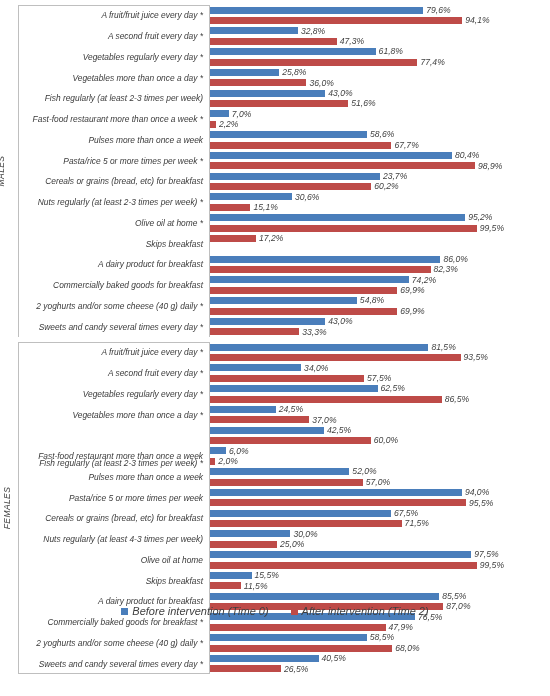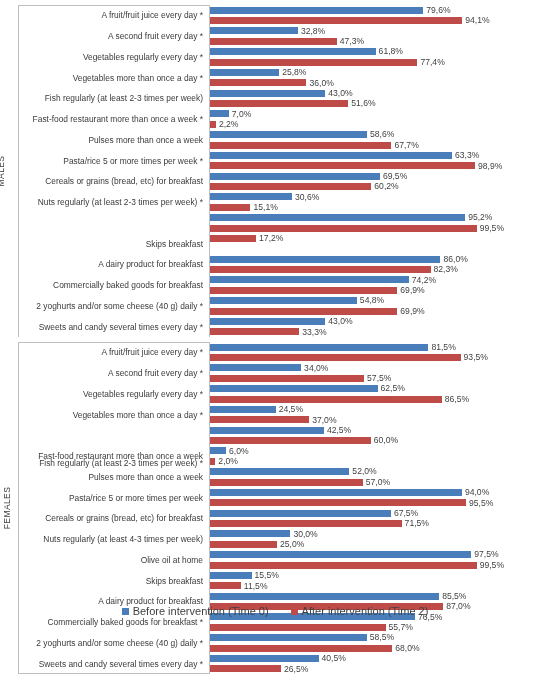--- a/index.html
+++ b/index.html
@@ -3,21 +3,21 @@
 <meta charset="utf-8">
 <style>
   html,body{margin:0;padding:0;background:#ffffff;}
   body{
     width:550px;height:696px;
     font-family:"Liberation Sans","DejaVu Sans",sans-serif;
     color:#404040;
     overflow:hidden;
     position:relative;
   }
-  #chart-root{position:relative;width:550px;height:621px;}
+  #chart-root{position:relative;width:550px;height:621px;font-style:italic;}
 
   
   .panel{position:relative;width:550px;box-sizing:border-box;}
   .panel-inner{position:relative;width:100%;height:100%;}
 
   .panel-frame{
     position:absolute;left:18px;top:0;width:605px;height:100%;
     border-top:1px solid #bfbfbf;
     border-left:1px solid #bfbfbf;
     box-sizing:border-box;
@@ -192,34 +192,34 @@
                 <div class="bar after" style="width: 181.436px;"></div>
                 <span class="bar-val">67,7%</span>
               </div>
             </div>
           </div>
           <div class="cat-row" style="position: absolute; left: 0px; top: 145.25px; height: 20.75px; width: 550px;">
             <div class="cat-label" style="right: 343px;">Pasta/rice 5 or more times per week *</div>
             <div class="bars" style="left: 210px;">
               <div class="bar-wrap">
                 <div class="bar before" style="width: 242.004px;"></div>
-                <span class="bar-val">63,3%</span>
+                <span class="bar-val">80,4%</span>
               </div>
               <div class="bar-wrap">
                 <div class="bar after" style="width: 265.052px;"></div>
                 <span class="bar-val">98,9%</span>
               </div>
             </div>
           </div>
           <div class="cat-row" style="position: absolute; left: 0px; top: 166px; height: 20.75px; width: 550px;">
             <div class="cat-label" style="right: 343px;">Cereals or grains (bread, etc) for breakfast</div>
             <div class="bars" style="left: 210px;">
               <div class="bar-wrap">
                 <div class="bar before" style="width: 169.912px;"></div>
-                <span class="bar-val">69,5%</span>
+                <span class="bar-val">23,7%</span>
               </div>
               <div class="bar-wrap">
                 <div class="bar after" style="width: 161.336px;"></div>
                 <span class="bar-val">60,2%</span>
               </div>
             </div>
           </div>
           <div class="cat-row" style="position: absolute; left: 0px; top: 186.75px; height: 20.75px; width: 550px;">
             <div class="cat-label" style="right: 343px;">Nuts regularly (at least 2-3 times per week) *</div>
             <div class="bars" style="left: 210px;">
@@ -227,20 +227,21 @@
                 <div class="bar before" style="width: 82.008px;"></div>
                 <span class="bar-val">30,6%</span>
               </div>
               <div class="bar-wrap">
                 <div class="bar after" style="width: 40.468px;"></div>
                 <span class="bar-val">15,1%</span>
               </div>
             </div>
           </div>
           <div class="cat-row" style="position: absolute; left: 0px; top: 207.5px; height: 20.75px; width: 550px;">
+            <div class="cat-label" style="right: 343px;">Olive oil at home *</div>
             <div class="bars" style="left: 210px;">
               <div class="bar-wrap">
                 <div class="bar before" style="width: 255.136px;"></div>
                 <span class="bar-val">95,2%</span>
               </div>
               <div class="bar-wrap">
                 <div class="bar after" style="width: 266.66px;"></div>
                 <span class="bar-val">99,5%</span>
               </div>
             </div>
@@ -487,21 +488,21 @@
           </div>
           <div class="cat-row" style="position: absolute; left: 0px; top: 269.75px; height: 20.75px; width: 550px;">
             <div class="cat-label" style="right: 343px;">Commercially baked goods for breakfast *</div>
             <div class="bars" style="left: 210px;">
               <div class="bar-wrap">
                 <div class="bar before" style="width: 205.02px;"></div>
                 <span class="bar-val">76,5%</span>
               </div>
               <div class="bar-wrap">
                 <div class="bar after" style="width: 175.54px;"></div>
-                <span class="bar-val">55,7%</span>
+                <span class="bar-val">47,9%</span>
               </div>
             </div>
           </div>
           <div class="cat-row" style="position: absolute; left: 0px; top: 290.5px; height: 20.75px; width: 550px;">
             <div class="cat-label" style="right: 343px;">2 yoghurts and/or some cheese (40 g) daily *</div>
             <div class="bars" style="left: 210px;">
               <div class="bar-wrap">
                 <div class="bar before" style="width: 156.78px;"></div>
                 <span class="bar-val">58,5%</span>
               </div>

